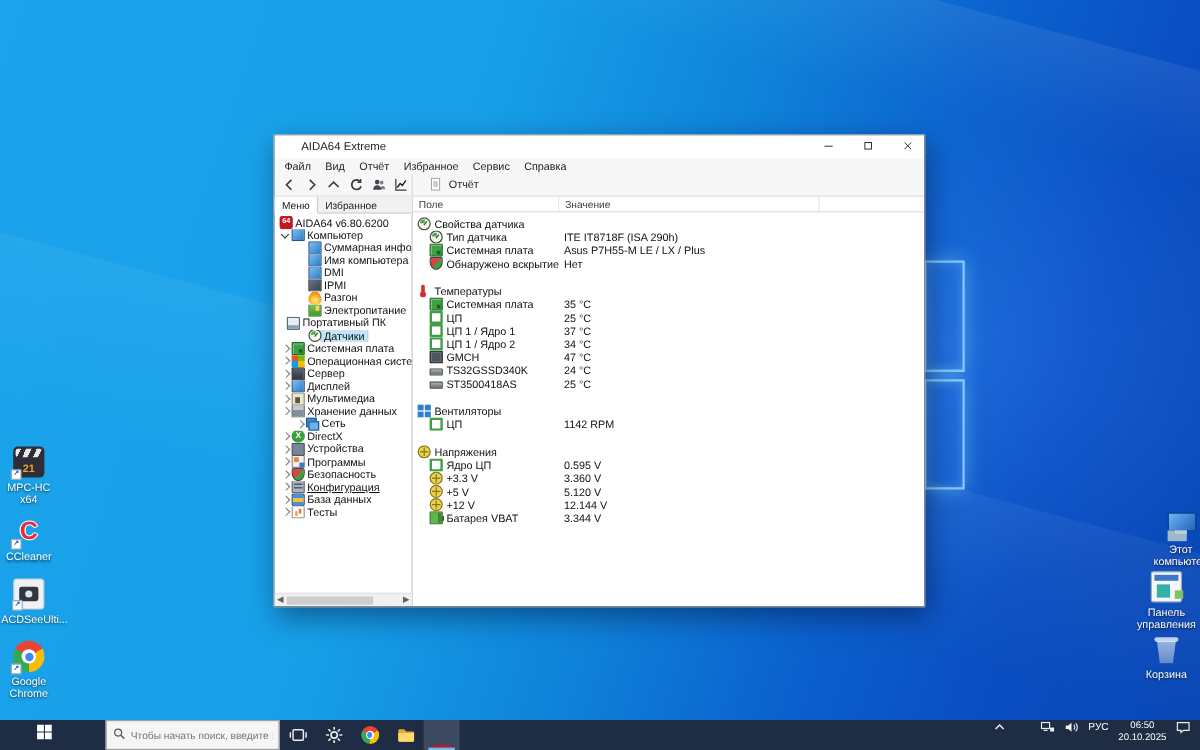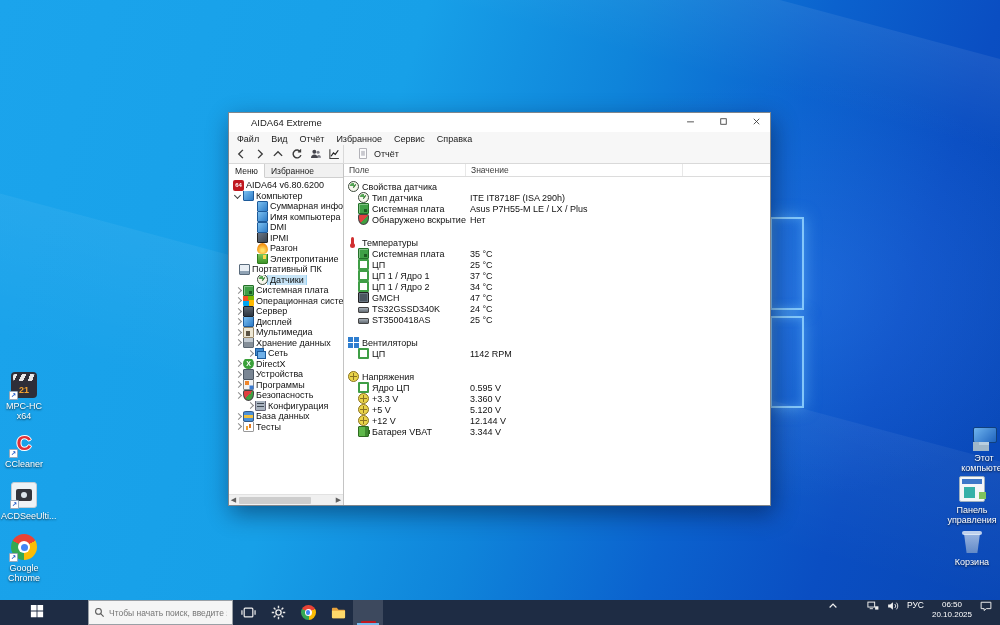--- a/index.html
+++ b/index.html
@@ -321,21 +321,21 @@
       </div>
     </div>
     <div class="main">
       <div class="sidepanel">
         <div class="tabs">
           <span class="tab active">Меню</span>
           <span class="tab">Избранное</span>
           <span class="tabs-fill"></span>
         </div>
         <div class="tree" id="tree">
-            <div class="trow" style="padding-left: 4px;">
+            <div class="trow" style="padding-left: 4px; align-items: flex-end;">
               <span class="ti ti-aida"></span>
               <span class="tlabel">AIDA64 v6.80.6200</span>
             </div>
             <div class="trow" style="padding-left: 4px;">
               <span class="chev open"></span>
               <span class="ti ti-monitor"></span>
               <span class="tlabel">Компьютер</span>
             </div>
             <div class="trow" style="padding-left: 18px;">
               <span class="chev"></span>
@@ -425,21 +425,21 @@
             <div class="trow" style="padding-left: 4px;">
               <span class="chev closed"></span>
               <span class="ti ti-apps"></span>
               <span class="tlabel">Программы</span>
             </div>
             <div class="trow" style="padding-left: 4px;">
               <span class="chev closed"></span>
               <span class="ti ti-shield"></span>
               <span class="tlabel">Безопасность</span>
             </div>
-            <div class="trow" style="padding-left: 16px;">
+            <div class="trow" style="padding-left: 4px; text-decoration: underline;">
               <span class="chev closed"></span>
               <span class="ti ti-config"></span>
               <span class="tlabel">Конфигурация</span>
             </div>
             <div class="trow" style="padding-left: 4px;">
               <span class="chev closed"></span>
               <span class="ti ti-database"></span>
               <span class="tlabel">База данных</span>
             </div>
             <div class="trow" style="padding-left: 4px;">

